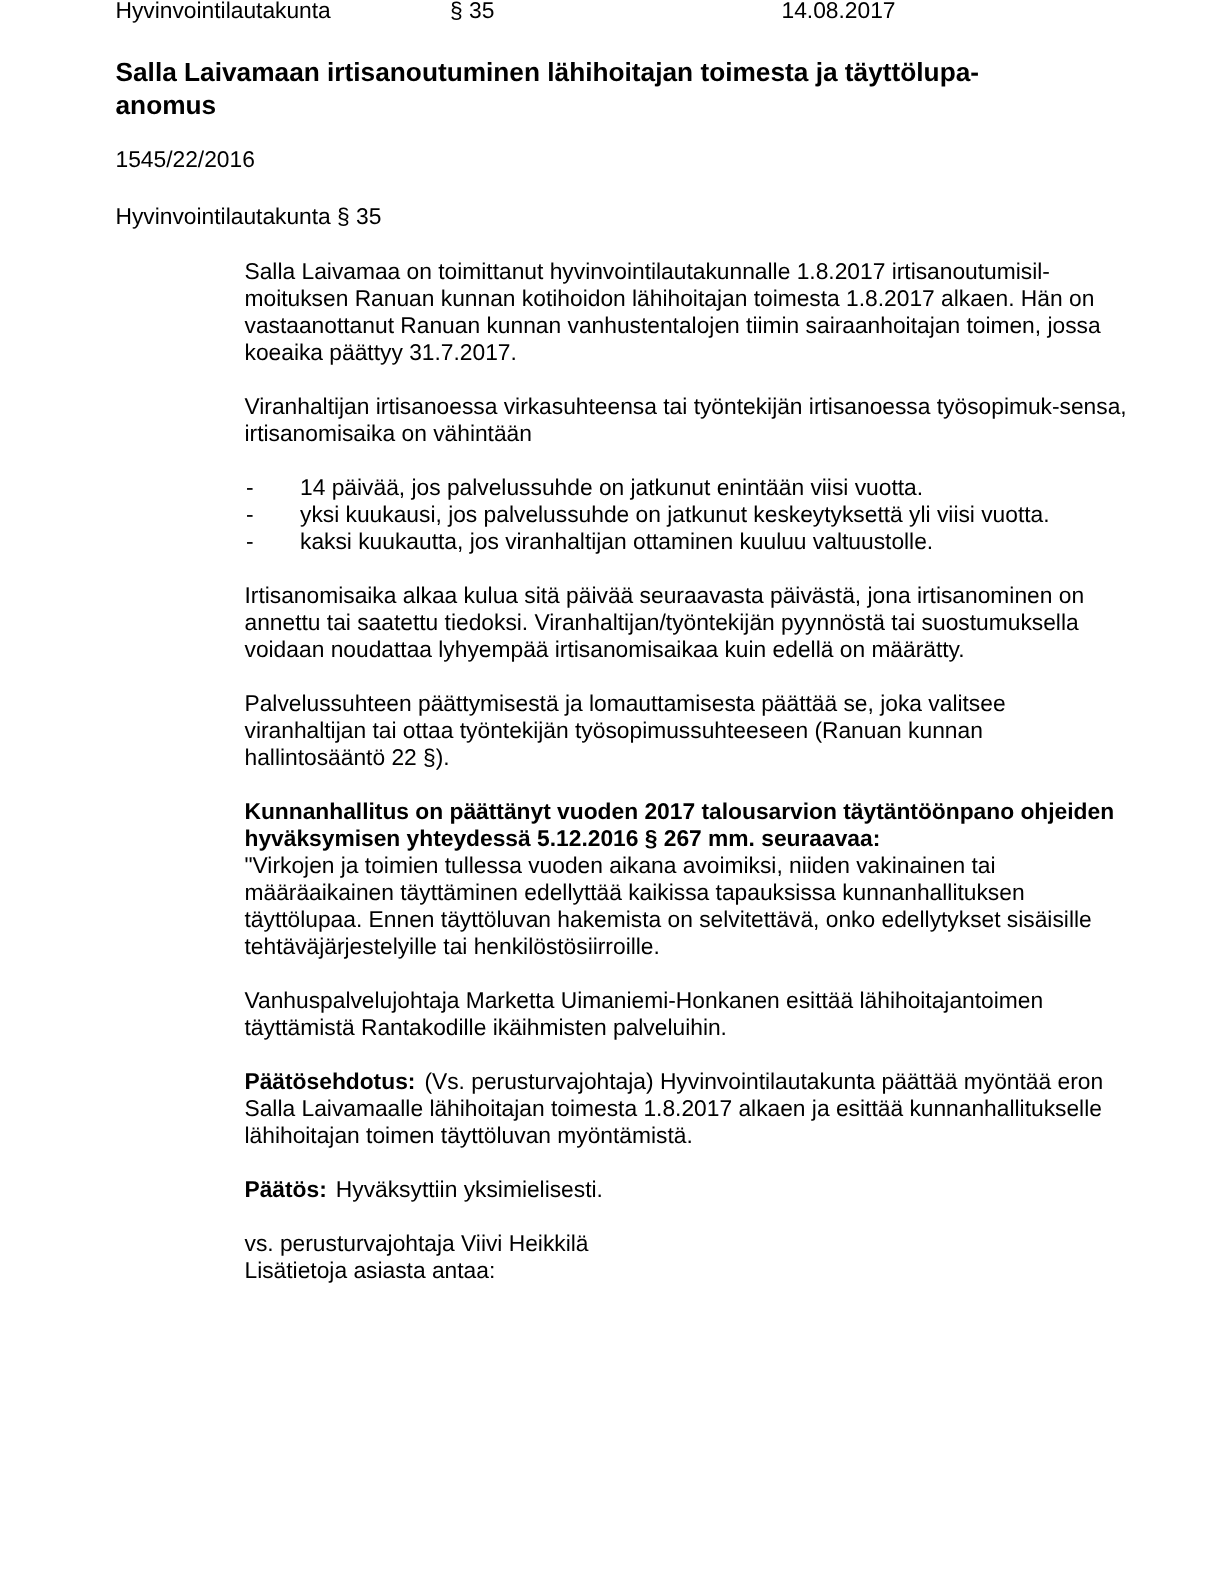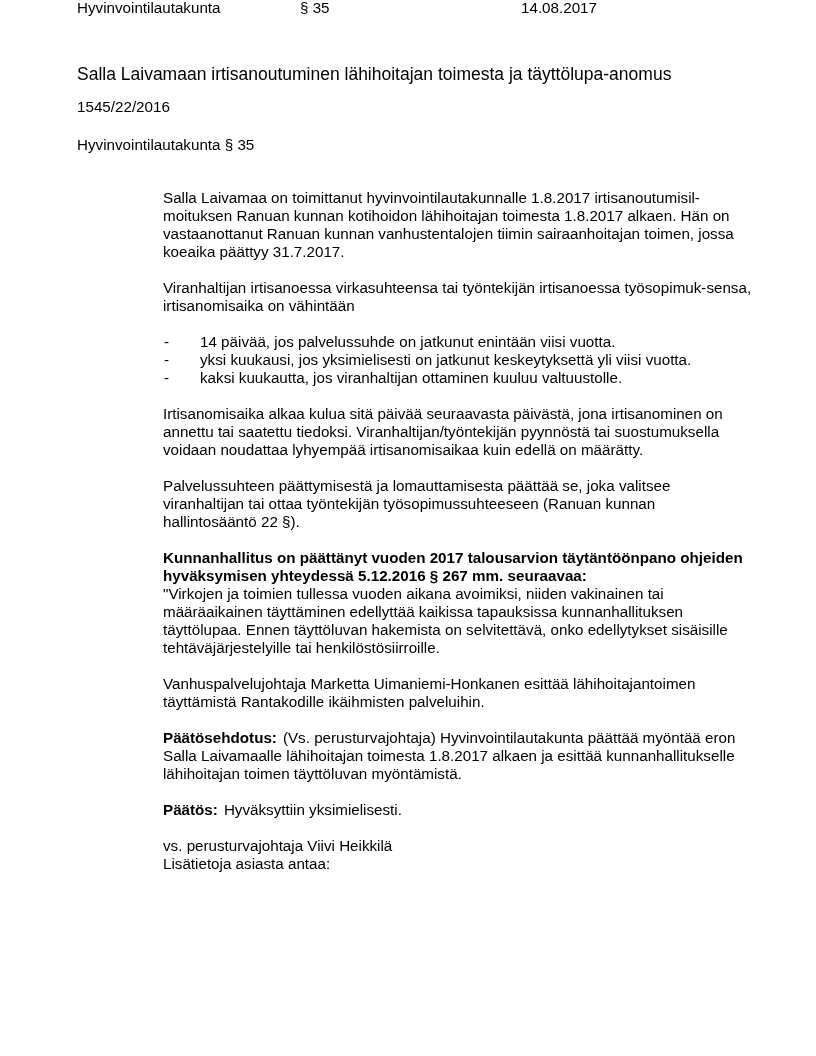--- a/index.html
+++ b/index.html
@@ -1,22 +1,22 @@
 <!DOCTYPE html>
 <html><head>
 <meta charset="utf-8">
 <style>
   html, body { margin: 0; padding: 0; background: #ffffff; }
   body { width: 816px; height: 1056px; position: relative; overflow: hidden;
          font-family: "Liberation Sans", sans-serif; color: #000; font-size: 15.2px; }
   .hdr { position: absolute; top: -2px; font-size: 15.2px; line-height: 20px; }
-  .title { position: absolute; left: 77px; top: 37px; width: 600px; font-weight: normal;
-           font-size: 17.5px; line-height: 22px; margin-top: 26px; }
+  .title { position: absolute; left: 77px; top: 37px; width: 600px; font-weight: bold;
+           font-size: 17.5px; line-height: 22px; }
   .line { position: absolute; left: 77px; line-height: 18px; }
-  .body { position: absolute; left: 163px; width: 590px; line-height: 18px; margin-top: 16px; }
+  .body { position: absolute; left: 163px; width: 590px; line-height: 18px; }
   .body p { margin: 0 0 18px 0; }
   .list { margin: 0 0 18px 0; padding: 0; list-style: none; }
   .list li { position: relative; padding-left: 37px; }
   .list li .dash { position: absolute; left: 1px; }
   .label { font-weight: bold; margin-right: 6px; }
   .nomargin { margin: 0 !important; font-weight: bold; }
 </style>
 </head>
 <body>
 
@@ -27,21 +27,21 @@
 <div class="title">Salla Laivamaan irtisanoutuminen lähihoitajan toimesta ja täyttölupa-anomus</div>
 
 <div class="line" style="top:98px">1545/22/2016</div>
 <div class="line" style="top:136px">Hyvinvointilautakunta § 35</div>
 
 <div class="body" style="top:173px">
   <p>Salla Laivamaa on toimittanut hyvinvointilautakunnalle 1.8.2017 irtisanoutumisil-moituksen Ranuan kunnan kotihoidon lähihoitajan toimesta 1.8.2017 alkaen. Hän on vastaanottanut Ranuan kunnan vanhustentalojen tiimin sairaanhoitajan toimen, jossa koeaika päättyy 31.7.2017.</p>
   <p>Viranhaltijan irtisanoessa virkasuhteensa tai työntekijän irtisanoessa työsopimuk-sensa, irtisanomisaika on vähintään</p>
   <ul class="list">
     <li><span class="dash">-</span><span>14 päivää, jos palvelussuhde on jatkunut enintään viisi vuotta.</span></li>
-    <li><span class="dash">-</span><span>yksi kuukausi, jos yksimielisesti on jatkunut keskeytyksettä yli viisi vuotta.</span></li>
+    <li><span class="dash">-</span><span>yksi kuukausi, jos palvelussuhde on jatkunut keskeytyksettä yli viisi vuotta.</span></li>
     <li><span class="dash">-</span><span>kaksi kuukautta, jos viranhaltijan ottaminen kuuluu valtuustolle.</span></li>
   </ul>
   <p>Irtisanomisaika alkaa kulua sitä päivää seuraavasta päivästä, jona irtisanominen on annettu tai saatettu tiedoksi. Viranhaltijan/työntekijän pyynnöstä tai suostumuksella voidaan noudattaa lyhyempää irtisanomisaikaa kuin edellä on määrätty.</p>
   <p>Palvelussuhteen päättymisestä ja lomauttamisesta päättää se, joka valitsee viranhaltijan tai ottaa työntekijän työsopimussuhteeseen (Ranuan kunnan hallintosääntö 22 §).</p>
   <p class="nomargin">Kunnanhallitus on päättänyt vuoden 2017 talousarvion täytäntöönpano ohjeiden hyväksymisen yhteydessä 5.12.2016 § 267 mm. seuraavaa:</p>
   <p>"Virkojen ja toimien tullessa vuoden aikana avoimiksi, niiden vakinainen tai määräaikainen täyttäminen edellyttää kaikissa tapauksissa kunnanhallituksen täyttölupaa. Ennen täyttöluvan hakemista on selvitettävä, onko edellytykset sisäisille tehtäväjärjestelyille tai henkilöstösiirroille.</p>
   <p>Vanhuspalvelujohtaja Marketta Uimaniemi-Honkanen esittää lähihoitajantoimen täyttämistä Rantakodille ikäihmisten palveluihin.</p>
   <p><span class="label">Päätösehdotus:</span><span>(Vs. perusturvajohtaja) Hyvinvointilautakunta päättää myöntää eron Salla Laivamaalle lähihoitajan toimesta 1.8.2017 alkaen ja esittää kunnanhallitukselle lähihoitajan toimen täyttöluvan myöntämistä.</span></p>
   <p><span class="label">Päätös:</span><span>Hyväksyttiin yksimielisesti.</span></p>
   <div>

